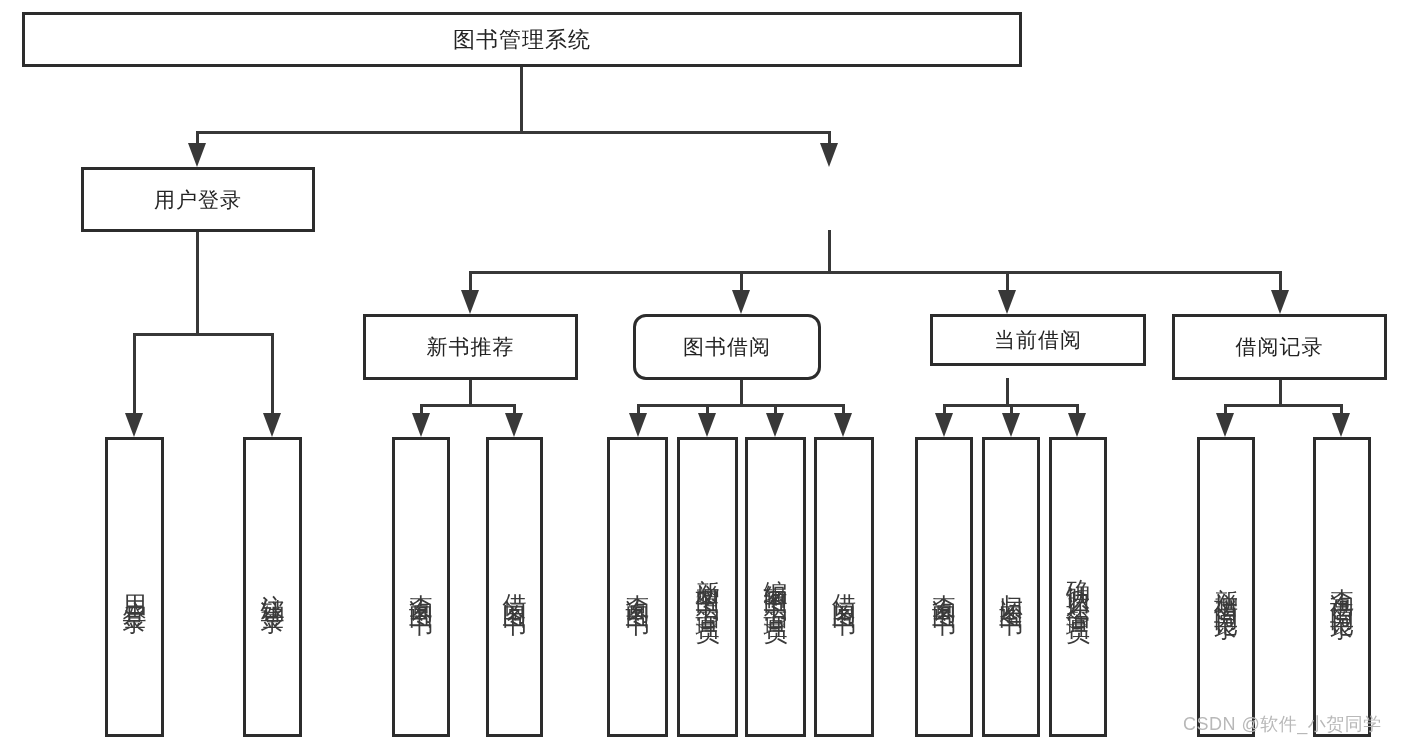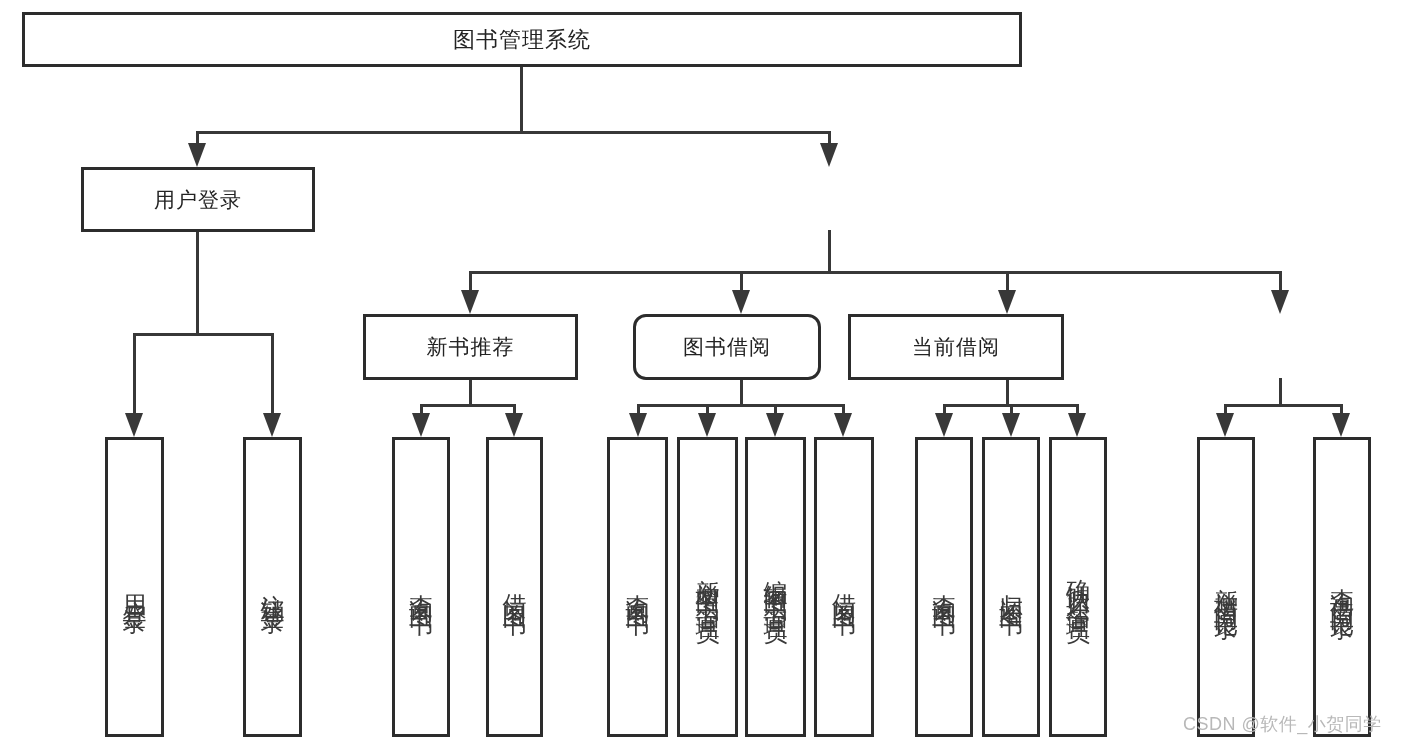--- a/index.html
+++ b/index.html
@@ -33,21 +33,22 @@
 <body>
 
 <div id="stage">
 
   <div class="b root" style="left:22px;top:12px;width:1000px;height:55px;">图书管理系统</div>
 
   <div class="b hd" style="left:81px;top:167px;width:234px;height:65px;">用户登录</div>
 
   <div class="b hd" style="left:363px;top:314px;width:215px;height:66px;">新书推荐</div>
   <div class="b hd" style="left:633px;top:314px;width:188px;height:66px;border-radius:13px;">图书借阅</div>
-  <div class="b hd" style="left:848px;top:314px;width:216px;height:66px;">当前借阅</div>
+  <div class="b hd" style="left:930px;top:314px;width:216px;height:52px;">当前借阅</div>
+  <div class="b hd" style="left:1172px;top:314px;width:215px;height:66px;">借阅记录</div>
 
   <div class="b leaf" style="left:105px;top:437px;width:59px;height:300px;">用户登录</div>
   <div class="b leaf" style="left:243px;top:437px;width:59px;height:300px;">注销登录</div>
 
   <div class="b leaf" style="left:392px;top:437px;width:58px;height:300px;">查询图书</div>
   <div class="b leaf" style="left:486px;top:437px;width:57px;height:300px;">借阅图书</div>
 
   <div class="b leaf" style="left:607px;top:437px;width:61px;height:300px;">查询图书</div>
   <div class="b leaf" style="left:677px;top:437px;width:61px;height:300px;">新增图书（管理员）</div>
   <div class="b leaf" style="left:745px;top:437px;width:61px;height:300px;">编辑图书（管理员）</div>

